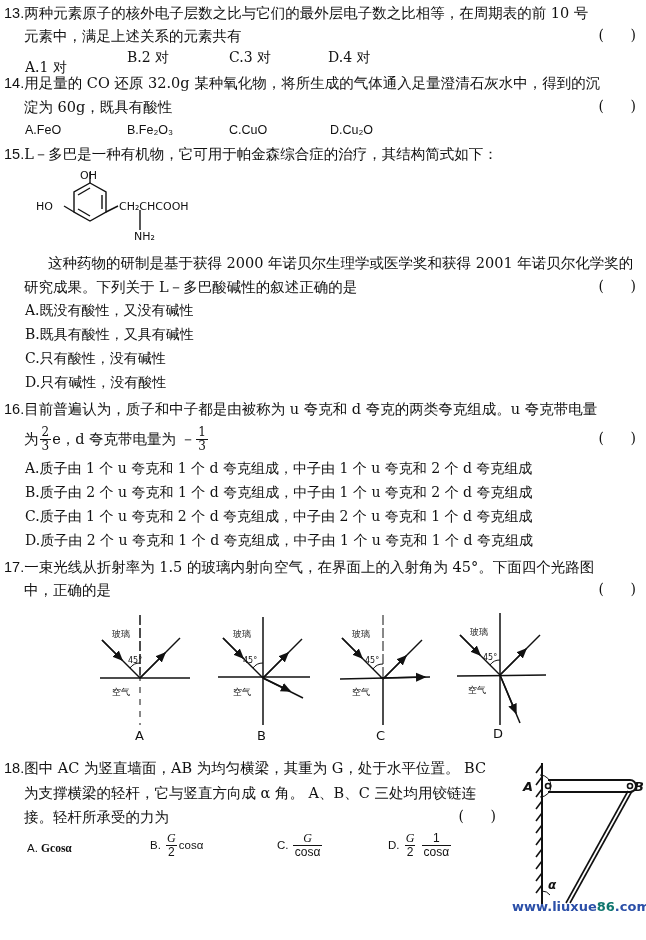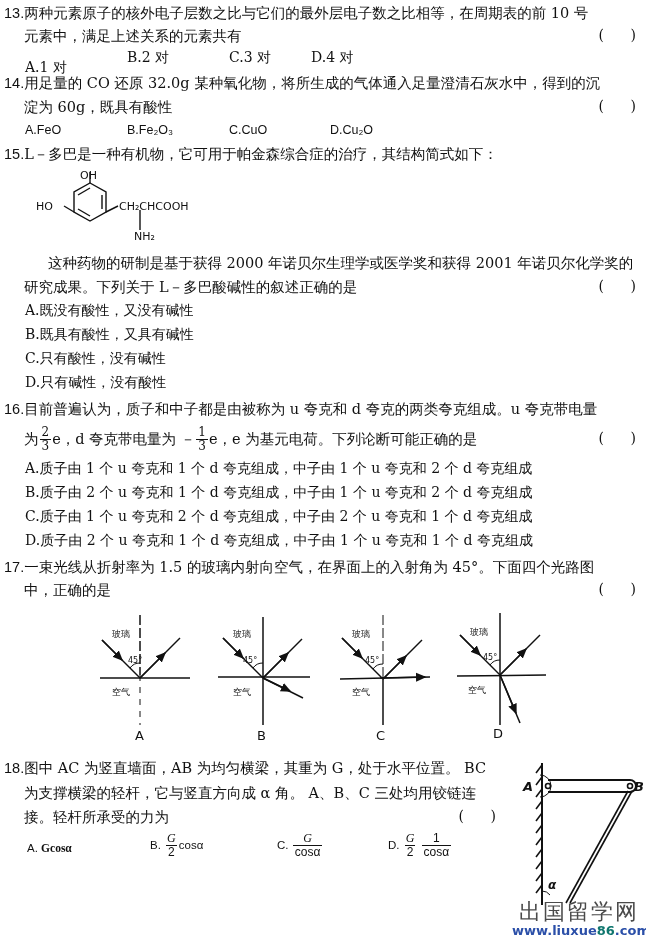--- a/index.html
+++ b/index.html
@@ -29,21 +29,21 @@
 <body>
 
 <div class="line" style="left:4px; top:4px;">
   <span class="qnum">13.</span><span>两种元素原子的核外电子层数之比与它们的最外层电子数之比相等，在周期表的前 10 号</span>
 </div>
 <div class="line" style="left:24px; top:27px;">元素中，满足上述关系的元素共有</div>
 <div class="paren" style="top:27px;">(      )</div>
 <div class="optcn" style="left:25px; top:59px;">A.1 对</div>
 <div class="optcn" style="left:127px; top:49px;text-align:center;">B.2 对</div>
 <div class="optcn" style="left:229px; top:49px;">C.3 对</div>
-<div class="optcn" style="left:311px; top:49px;">D.4 对</div>
+<div class="optcn" style="left:328px; top:49px;">D.4 对</div>
 
 <div class="line" style="left:4px; top:74px;">
   <span class="qnum">14.</span><span>用足量的 CO 还原 32.0g 某种氧化物，将所生成的气体通入足量澄清石灰水中，得到的沉</span>
 </div>
 <div class="line" style="left:24px; top:98px;">淀为 60g，既具有酸性</div>
 <div class="paren" style="top:98px;">(      )</div>
 <div class="opt" style="left:25px; top:123px;">A.FeO</div>
 <div class="opt" style="left:127px; top:123px;">B.Fe₂O₃</div>
 <div class="opt" style="left:229px; top:123px;">C.CuO</div>
 <div class="opt" style="left:330px; top:123px;">D.Cu₂O</div>
@@ -85,21 +85,21 @@
 <div class="line" style="left:4px; top:400px;">
   <span class="qnum">16.</span><span>目前普遍认为，质子和中子都是由被称为 u 夸克和 d 夸克的两类夸克组成。u 夸克带电量</span>
 </div>
 <div class="line" style="left:24px; top:426px; line-height:24px;">
   <span>为</span><span class="frac">
       <span class="num">2</span>
       <span class="den">3</span>
     </span><span>e，d 夸克带电量为 －</span><span class="frac">
       <span class="num">1</span>
       <span class="den">3</span>
-    </span><span>e，e 为基元电荷。下列论断可能正确的是</span>
+    </span>
 </div>
 <div class="paren" style="top:430px;">(      )</div>
 <div class="optcn" style="left:25px; top:460px;">A.质子由 1 个 u 夸克和 1 个 d 夸克组成，中子由 1 个 u 夸克和 2 个 d 夸克组成</div>
 <div class="optcn" style="left:25px; top:484px;">B.质子由 2 个 u 夸克和 1 个 d 夸克组成，中子由 1 个 u 夸克和 2 个 d 夸克组成</div>
 <div class="optcn" style="left:25px; top:508px;">C.质子由 1 个 u 夸克和 2 个 d 夸克组成，中子由 2 个 u 夸克和 1 个 d 夸克组成</div>
 <div class="optcn" style="left:25px; top:532px;">D.质子由 2 个 u 夸克和 1 个 d 夸克组成，中子由 1 个 u 夸克和 1 个 d 夸克组成</div>
 
 <div class="line" style="left:4px; top:558px;">
   <span class="qnum">17.</span><span>一束光线从折射率为 1.5 的玻璃内射向空气，在界面上的入射角为 45°。下面四个光路图</span>
 </div>
@@ -237,15 +237,14 @@
     <line x1="118" y1="36" x2="56" y2="148"></line>
     <line x1="122" y1="36" x2="60" y2="148"></line>
     <path d="M32,136 A10,10 0 0 1 40,140" stroke-width="1"></path>
   </g>
   <text x="13" y="36" font-size="13" font-weight="bold" font-style="italic" fill="#111" font-family="Liberation Serif, serif">A</text>
   <text x="124" y="36" font-size="13" font-weight="bold" font-style="italic" fill="#111" font-family="Liberation Serif, serif">B</text>
   <text x="38" y="134" font-size="12" font-weight="bold" font-style="italic" fill="#111" font-family="Liberation Serif, serif">α</text>
 </svg>
 
 <div class="wm">
-  <div class="wm-cn">出国留学网</div>
   <div class="wm-url"><span>www.liuxue</span><span class="hl">86</span><span>.com</span></div>
 </div>
 
 </body></html>

